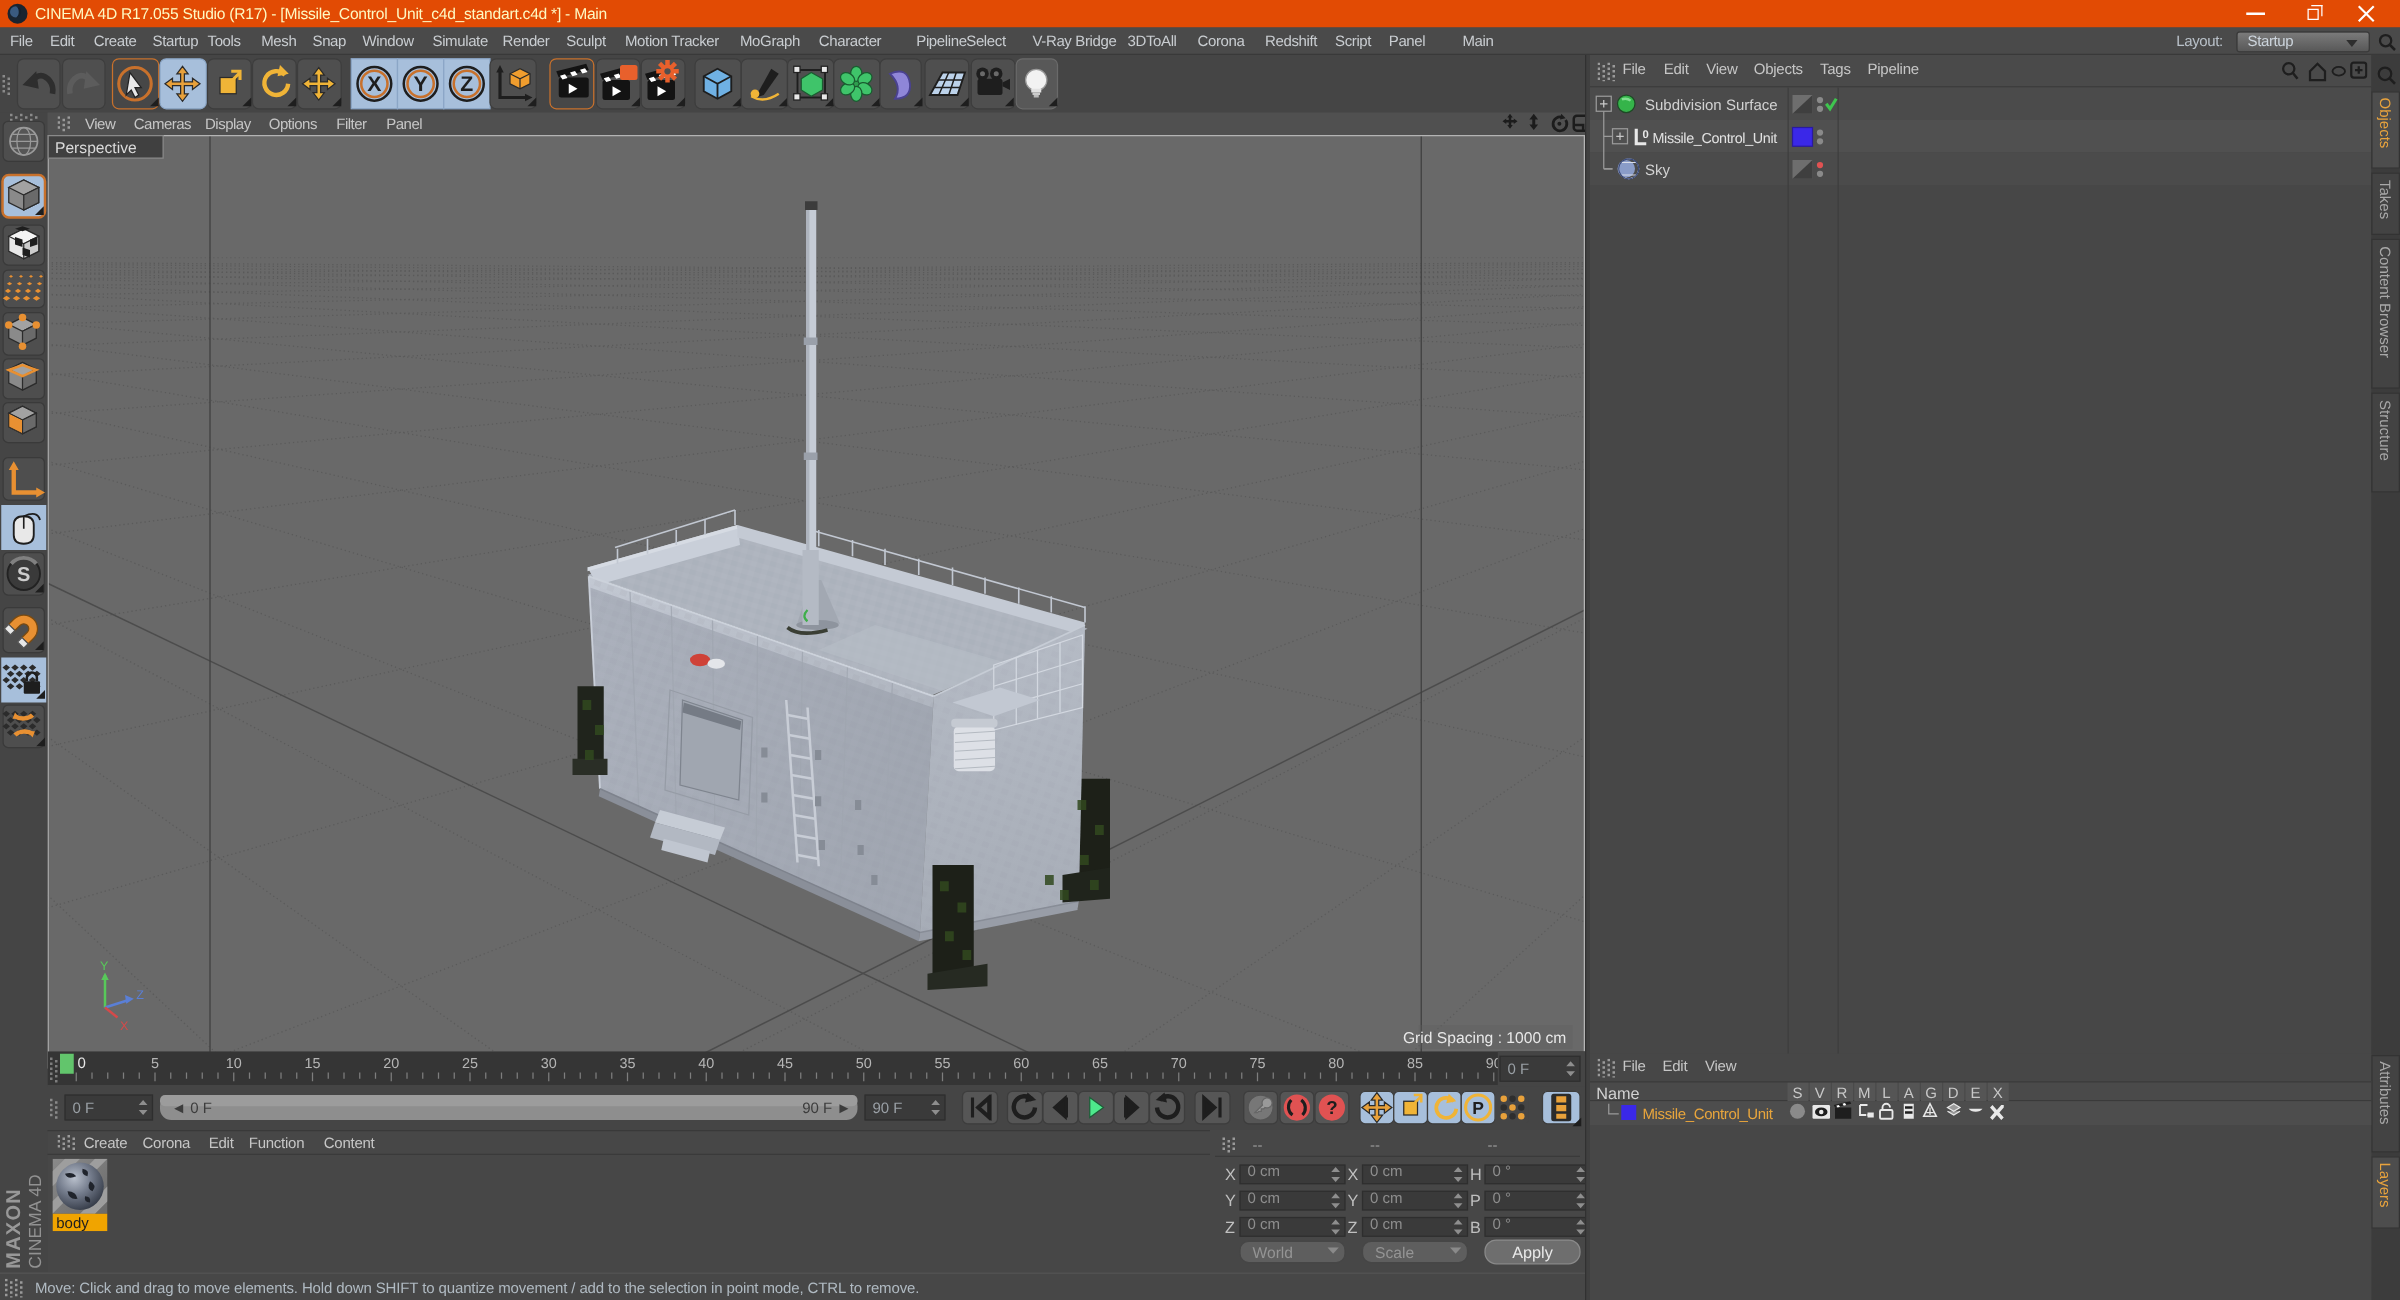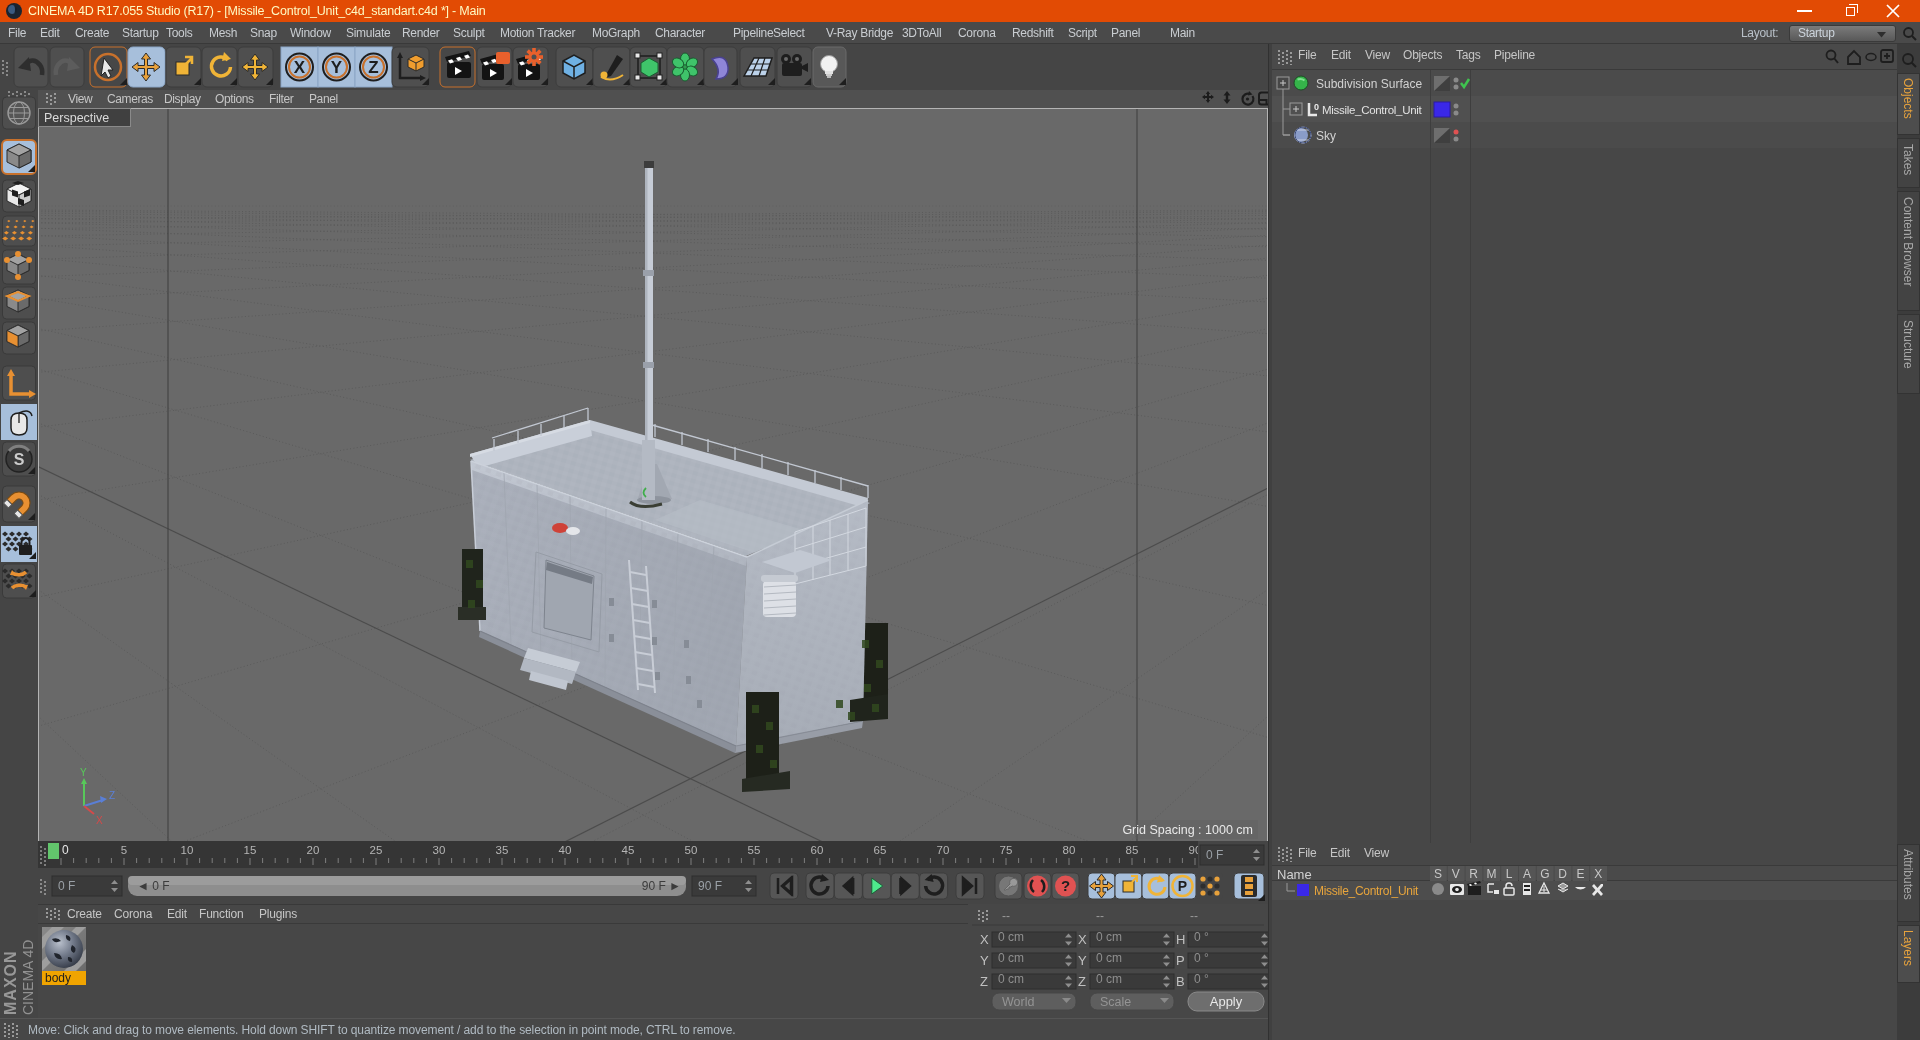--- a/index.html
+++ b/index.html
@@ -897,21 +897,21 @@
         <rect x="8" y="4" width="2" height="2" fill="#9a9a9a"></rect>
         <rect x="8" y="8" width="2" height="2" fill="#9a9a9a"></rect>
         <rect x="12" y="2" width="2" height="2" fill="#9a9a9a"></rect>
         <rect x="12" y="6" width="2" height="2" fill="#9a9a9a"></rect>
         <rect x="12" y="10" width="2" height="2" fill="#9a9a9a"></rect>
       </svg>
 <span class="pmitem" style="left:29px;top:2px">Create</span>
       <span class="pmitem" style="left:76px;top:2px">Corona</span>
       <span class="pmitem" style="left:129px;top:2px">Edit</span>
       <span class="pmitem" style="left:161px;top:2px">Function</span>
-      <span class="pmitem" style="left:221px;top:2px">Plugins</span>
+      <span class="pmitem" style="left:221px;top:2px">Content</span>
 </div>
 <svg class="abs" style="left:4px;top:22px" width="44" height="58">
 <defs>
         <linearGradient id="stripes" x1="0" y1="0" x2="1" y2="1">
 <stop offset="0" stop-color="#8a8a8a"></stop>
           <stop offset="1" stop-color="#6a6a6a"></stop>
         </linearGradient>
 <radialGradient id="matball" cx="0.38" cy="0.33" r="0.75">
 <stop offset="0" stop-color="#b9c0cc"></stop>
           <stop offset="0.45" stop-color="#767e8e"></stop>

